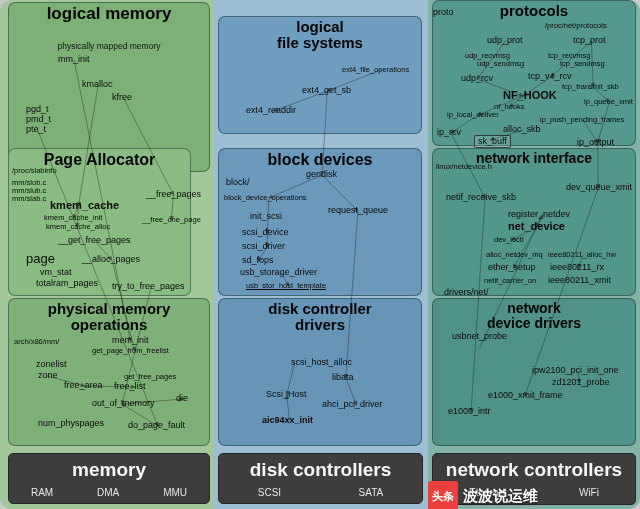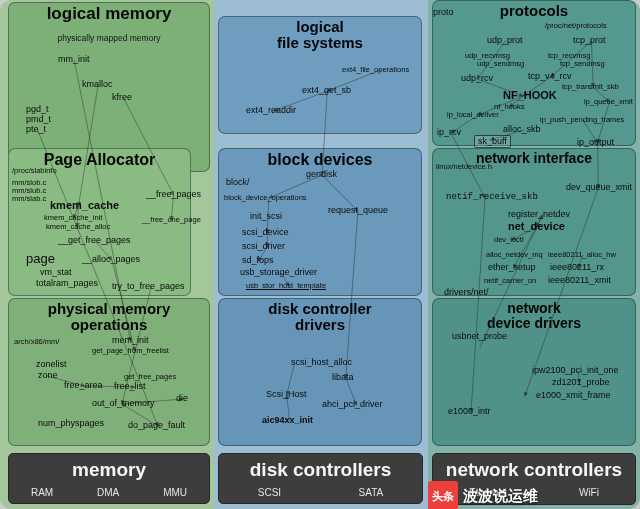--- a/index.html
+++ b/index.html
@@ -8,21 +8,21 @@
   .band-l{left:0;width:214px;background:#a3c69a;}
   .band-m{left:214px;width:214px;background:#9dbdd2;}
   .band-r{left:428px;width:212px;background:#83b2a9;}
   .region{position:absolute;z-index:1;border:1px solid rgba(15,40,30,.45);border-radius:7px;box-sizing:border-box;}
   .g1{background:#7cb077;} .g2{background:#89bb82;} .g3{background:#80b07a;}
   .b1{background:#6f9dbf;} .b2{background:#6b99bb;} .b3{background:#6795b7;}
   .t1{background:#559890;} .t2{background:#53968c;} .t3{background:#509289;}
   .rtitle{display:block;text-align:center;font-weight:700;color:#050505;white-space:pre-line;line-height:1.08;margin-top:2px;}
   .ts17 .rtitle{font-size:17px;} .ts16 .rtitle{font-size:16px;}
   .ts15 .rtitle{font-size:15px;} .ts14 .rtitle{font-size:14px;}
-  .rsub{display:block;text-align:center;font-size:8.5px;color:#101510;margin-top:10px;}
+  .rsub{display:block;text-align:center;font-size:8.5px;color:#101510;margin-top:18px;}
   #edges{position:absolute;left:0;top:0;z-index:2;pointer-events:none;}
   #edges line{stroke:rgba(30,30,30,.5);stroke-width:.8;}
   .node{position:absolute;z-index:3;white-space:nowrap;color:#0b0b0b;line-height:1;}
   .node.xs{font-size:7.5px;} .node.s{font-size:9px;}
   .node.md{font-size:11px;font-weight:700;} .node.lg{font-size:13px;}
   .node.boxed{border:1px solid rgba(20,20,20,.7);padding:1px 3px;background:rgba(255,255,255,.12);border-radius:2px;}
   .fbox{position:absolute;z-index:3;background:#3d3d3d;border:1px solid #262626;border-radius:5px;box-sizing:border-box;}
   .ftitle{display:block;text-align:center;font-weight:700;font-size:19px;color:#f5f5f5;margin-top:5px;}
   .fitems{display:flex;justify-content:space-around;margin-top:6px;font-size:10px;color:#e6e6e6;}
   #watermark{position:absolute;left:428px;top:481px;z-index:6;display:flex;align-items:center;gap:5px;}
@@ -195,36 +195,36 @@
       <span class="node xs" style="left: 494px; top: 103px;">nf_hooks</span>
       <span class="node xs" style="left: 562px; top: 83px;">tcp_transmit_skb</span>
       <span class="node xs" style="left: 447px; top: 111px;">ip_local_deliver</span>
       <span class="node xs" style="left: 584px; top: 98px;">ip_queue_xmit</span>
       <span class="node xs" style="left: 540px; top: 116px;">ip_push_pending_frames</span>
       <span class="node s" style="left: 503px; top: 125px;">alloc_skb</span>
       <span class="node s" style="left: 437px; top: 128px;">ip_rcv</span>
       <span class="node s boxed" style="left: 474px; top: 135px;">sk_buff</span>
       <span class="node s" style="left: 577px; top: 138px;">ip_output</span>
       <span class="node xs" style="left: 436px; top: 163px;">linux/netdevice.h</span>
-      <span class="node s" style="left: 446px; top: 193px; font-family: Liberation Mono, monospace;">netif_receive_skb</span>
+      <span class="node s" style="left: 446px; top: 193px;">netif_receive_skb</span>
       <span class="node s" style="left: 566px; top: 183px;">dev_queue_xmit</span>
       <span class="node s" style="left: 508px; top: 210px;">register_netdev</span>
       <span class="node md" style="left: 508px; top: 221px;">net_device</span>
       <span class="node xs" style="left: 494px; top: 236px;">dev_ioctl</span>
       <span class="node xs" style="left: 486px; top: 251px;">alloc_netdev_mq</span>
       <span class="node xs" style="left: 548px; top: 251px;">ieee80211_alloc_hw</span>
       <span class="node s" style="left: 488px; top: 263px;">ether_setup</span>
       <span class="node s" style="left: 550px; top: 263px;">ieee80211_rx</span>
       <span class="node xs" style="left: 484px; top: 277px;">netif_carrier_on</span>
       <span class="node s" style="left: 548px; top: 276px;">ieee80211_xmit</span>
       <span class="node s" style="left: 444px; top: 288px;">drivers/net/</span>
       <span class="node s" style="left: 452px; top: 332px;">usbnet_probe</span>
       <span class="node s" style="left: 532px; top: 366px;">ipw2100_pci_init_one</span>
       <span class="node s" style="left: 552px; top: 378px;">zd1201_probe</span>
-      <span class="node s" style="left: 488px; top: 391px; margin-left: 48px;">e1000_xmit_frame</span>
+      <span class="node s" style="left: 488px; top: 391px;">e1000_xmit_frame</span>
       <span class="node s" style="left: 448px; top: 407px;">e1000_intr</span>
     </div>
 
   <div class="fbox" style="left:8px;top:453px;width:202px;height:51px">
     <span class="ftitle">memory</span>
     <div class="fitems">
       <span>RAM</span>
       <span>DMA</span>
       <span>MMU</span>
     </div>

